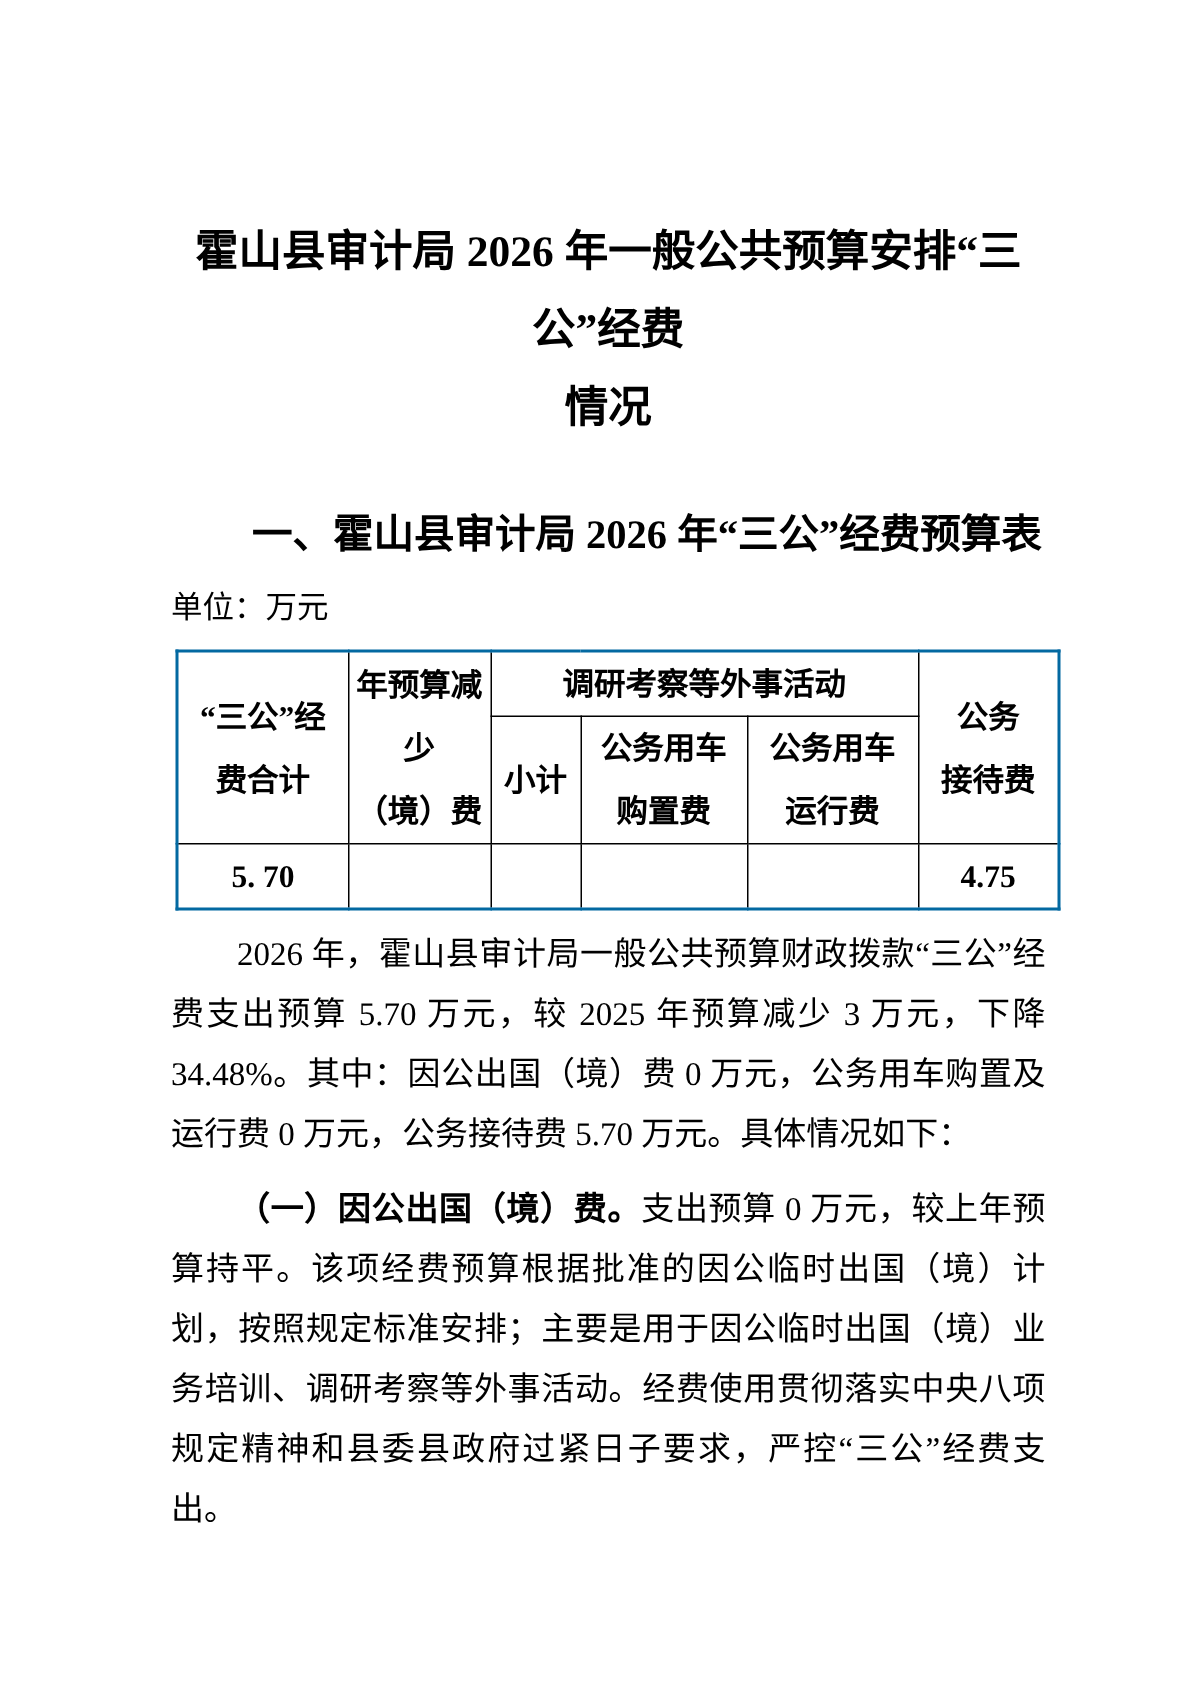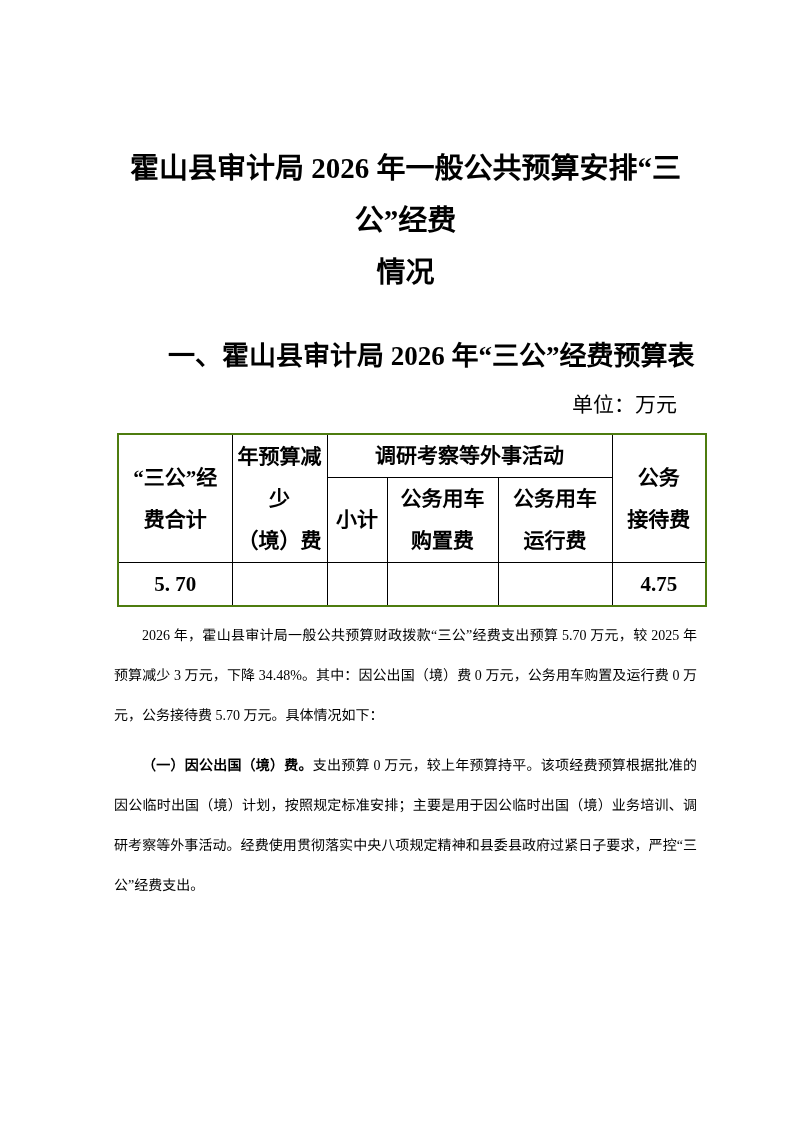--- a/index.html
+++ b/index.html
@@ -36,30 +36,30 @@
     line-height: 32px;
     text-indent: 2em;
   }
   .sec1-heading {
     margin-top: 42px;
   }
   .unit-label {
     margin-top: 18px;
     font-size: 21px;
     line-height: 30px;
-    text-align: right;
+    text-align: left;
     padding-right: 20px;
   }
   table.budget-table {
     margin-top: 13px;
     margin-left: 3px;
     border-collapse: collapse;
     table-layout: fixed;
     width: 588px;
-    border: 2px solid #4d7c0f;
+    border: 2px solid #0369a1;
   }
   table.budget-table th,
   table.budget-table td {
     border: 1.5px solid #000;
     padding: 0;
     font-size: 21px;
     text-align: center;
     vertical-align: middle;
     white-space: pre-line;
     font-weight: bold;
@@ -73,21 +73,21 @@
     text-align: right;
     padding-right: 3px;
   }
   .sec2-heading {
     margin-top: 10px;
     line-height: 45px;
     white-space: pre-line;
   }
   .body-paragraph {
     margin: 0;
-    font-size: 14px;
+    font-size: 22px;
     line-height: 40px;
     text-align: justify;
     text-indent: 2em;
   }
   .p-first { margin-top: 9px; }
   .p-second { margin-top: 10px; font-family: Liberation Serif, serif; }
   .lead-bold { font-weight: bold; }
 </style>
 </head>
 <body>

